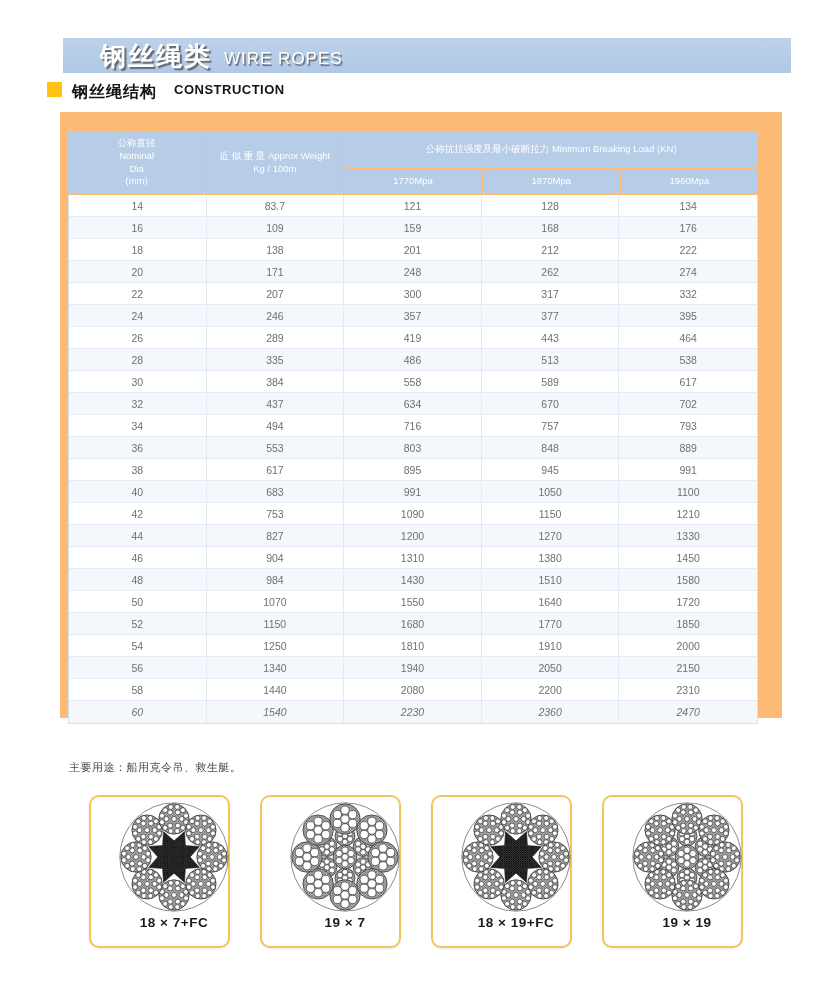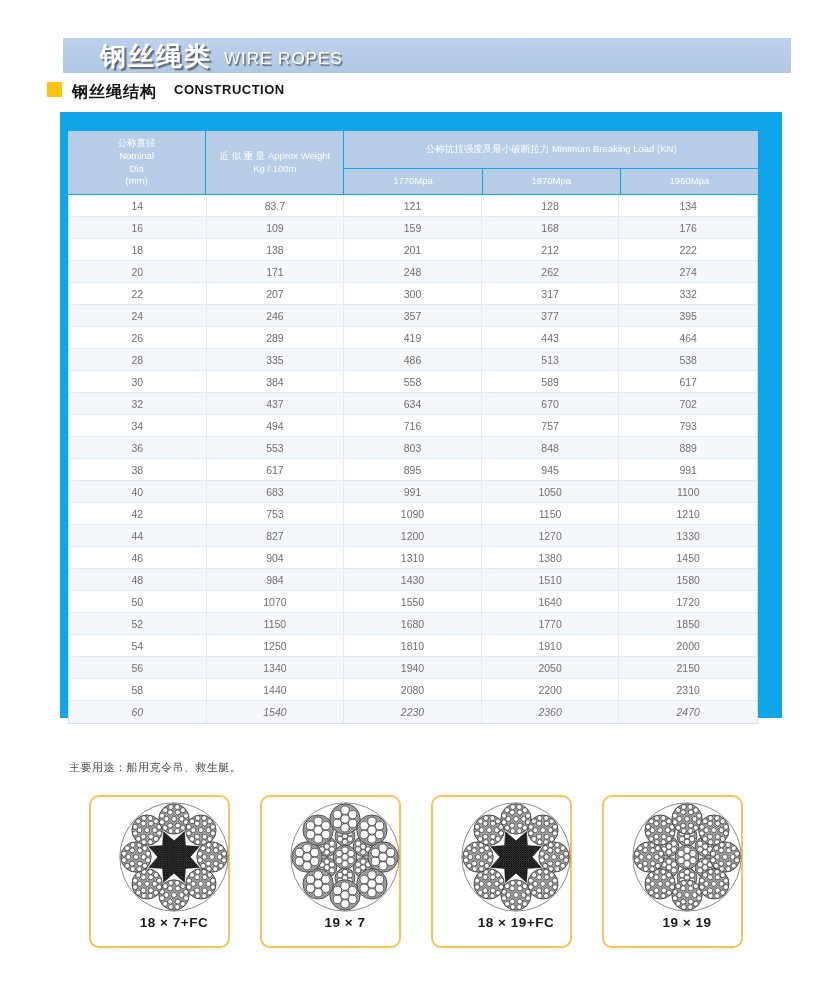--- a/index.html
+++ b/index.html
@@ -24,21 +24,21 @@
     padding-top:6px;
   }
   
   .section{position:absolute;left:47px;top:82px;height:16px;display:flex;align-items:flex-start;}
   .bullet{width:15px;height:15px;background:#ffc20e;margin-right:10px;}
   .section-zh{font-size:16px;font-weight:bold;color:#141414;letter-spacing:1px;}
   .section-en{font-size:13px;font-weight:bold;color:#141414;margin-left:17px;letter-spacing:.5px;}
   
   .panel{
     position:absolute;left:60px;top:112px;width:722px;height:606px;
-    background:#0ea5e9;
+    background:#fdba74;
   }
   
   .tbl{position:absolute;left:8px;top:19px;width:690px;}
   .thead{
     display:grid;grid-template-columns:repeat(5,1fr);
     grid-template-rows:37px 25px;gap:1px;
   }
   .hcell{
     background:#b6cce7;color:#ffffff;font-size:9.5px;line-height:1.35;
     display:flex;flex-direction:column;align-items:center;justify-content:center;

